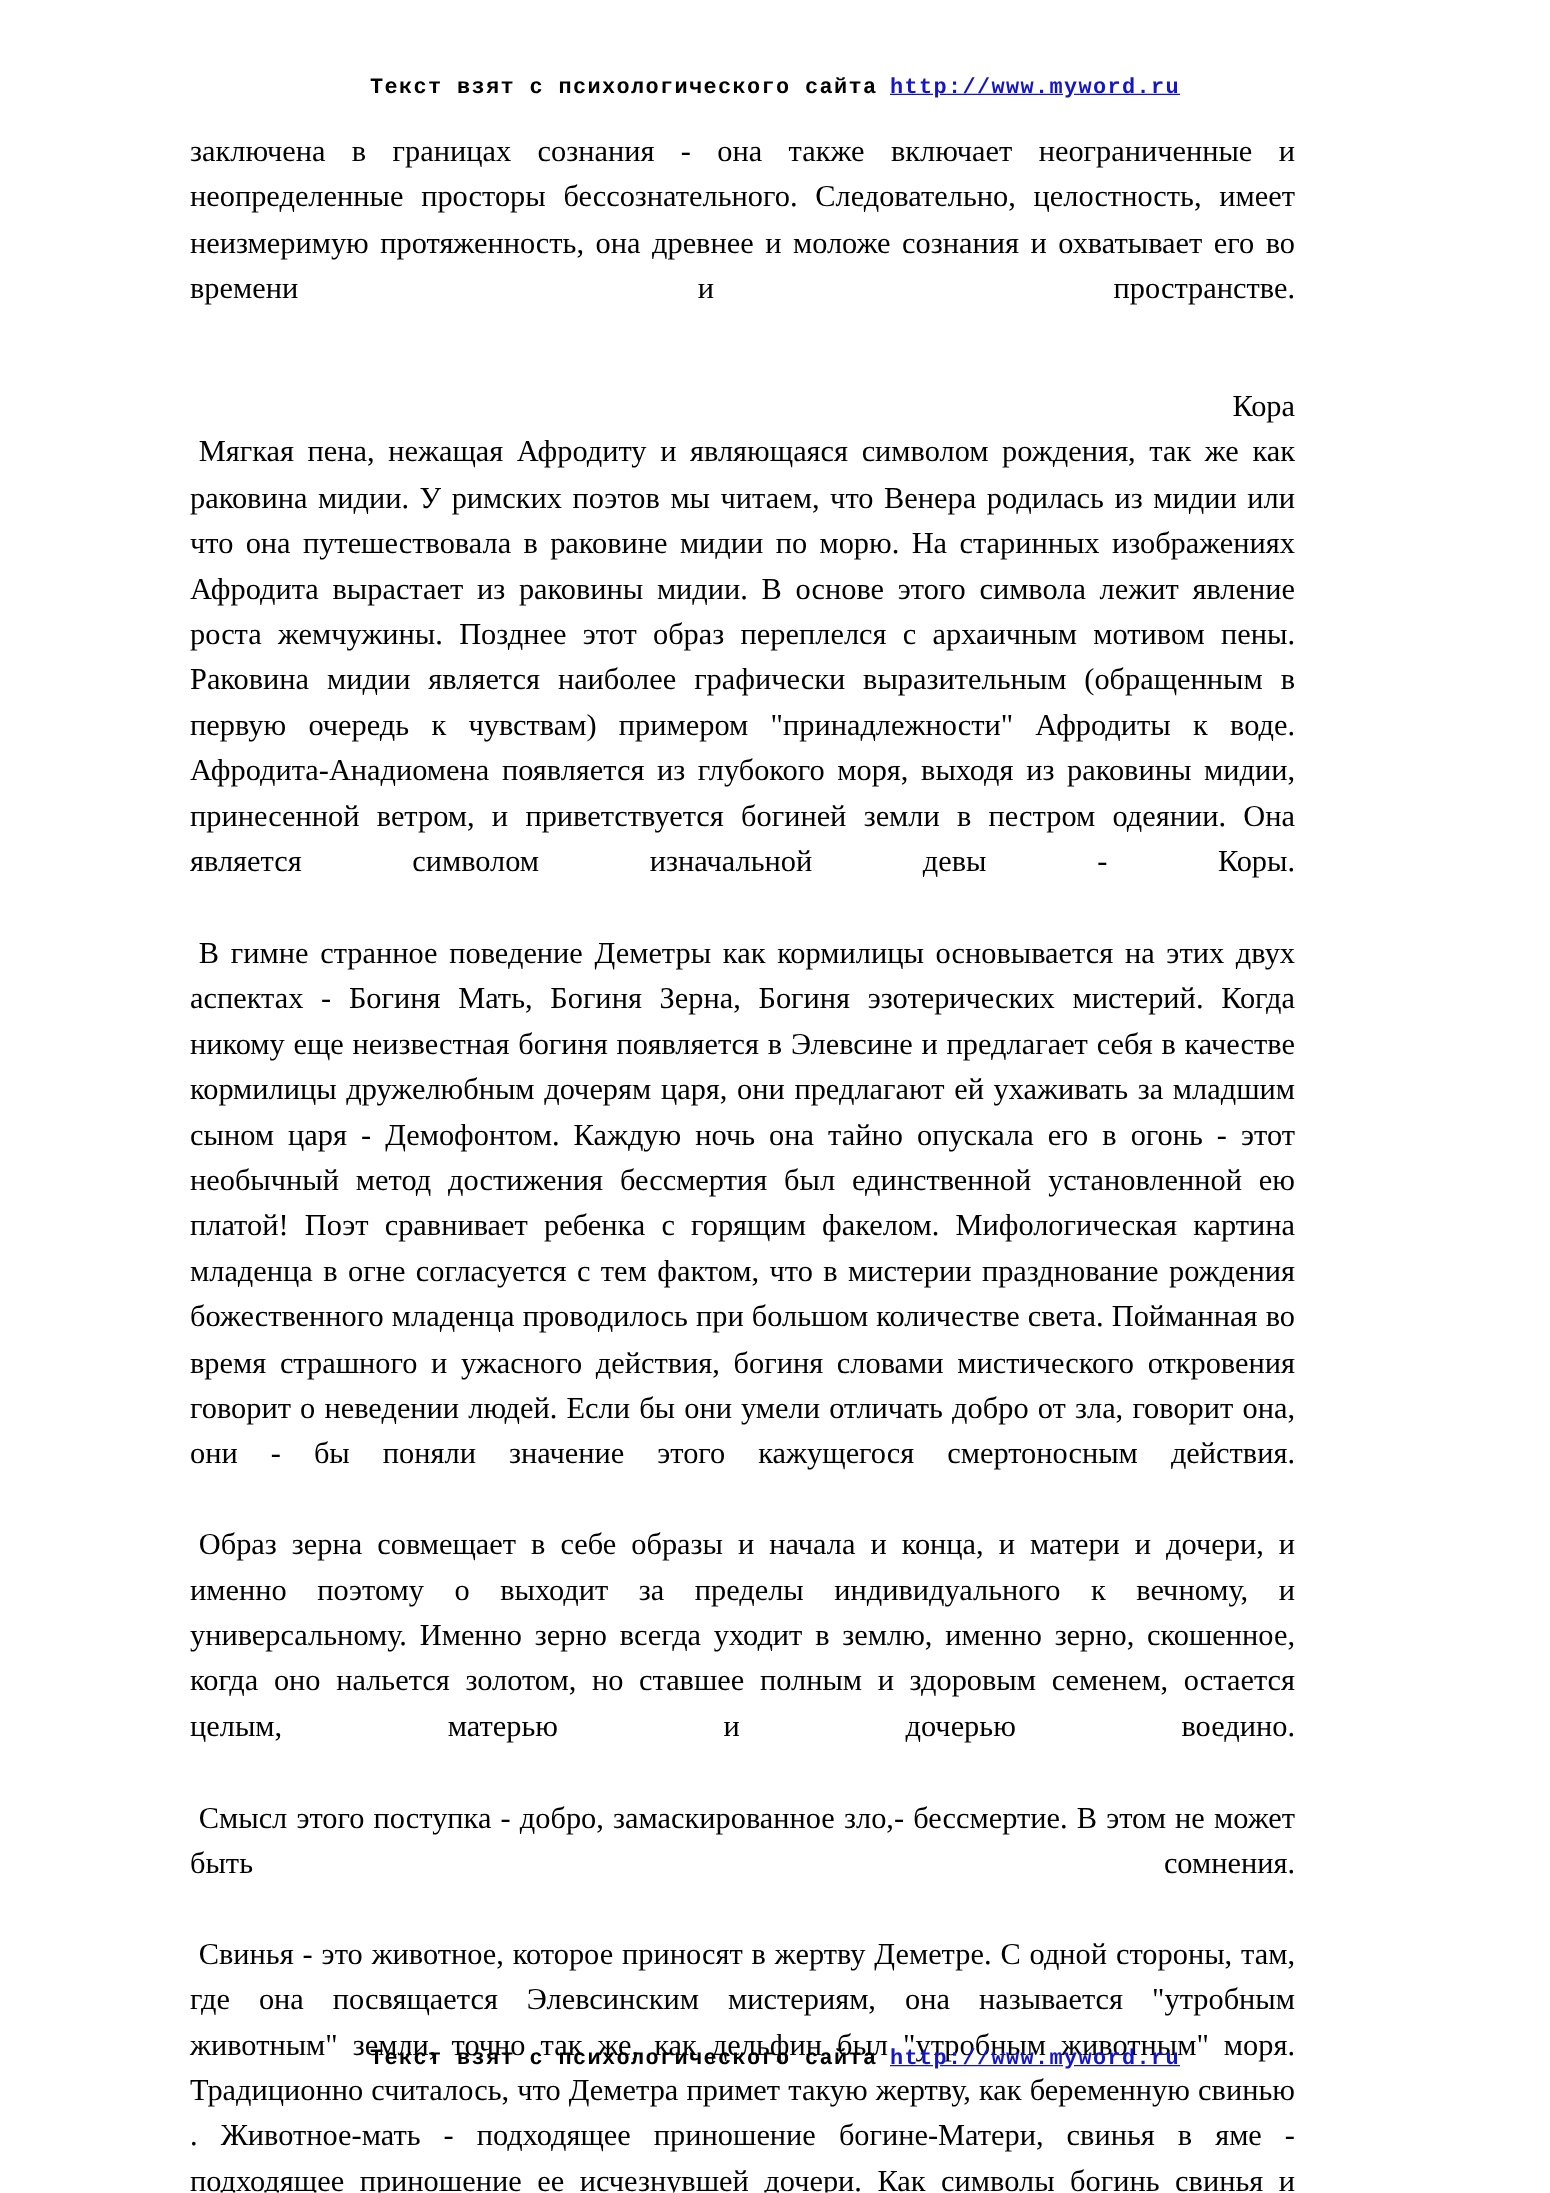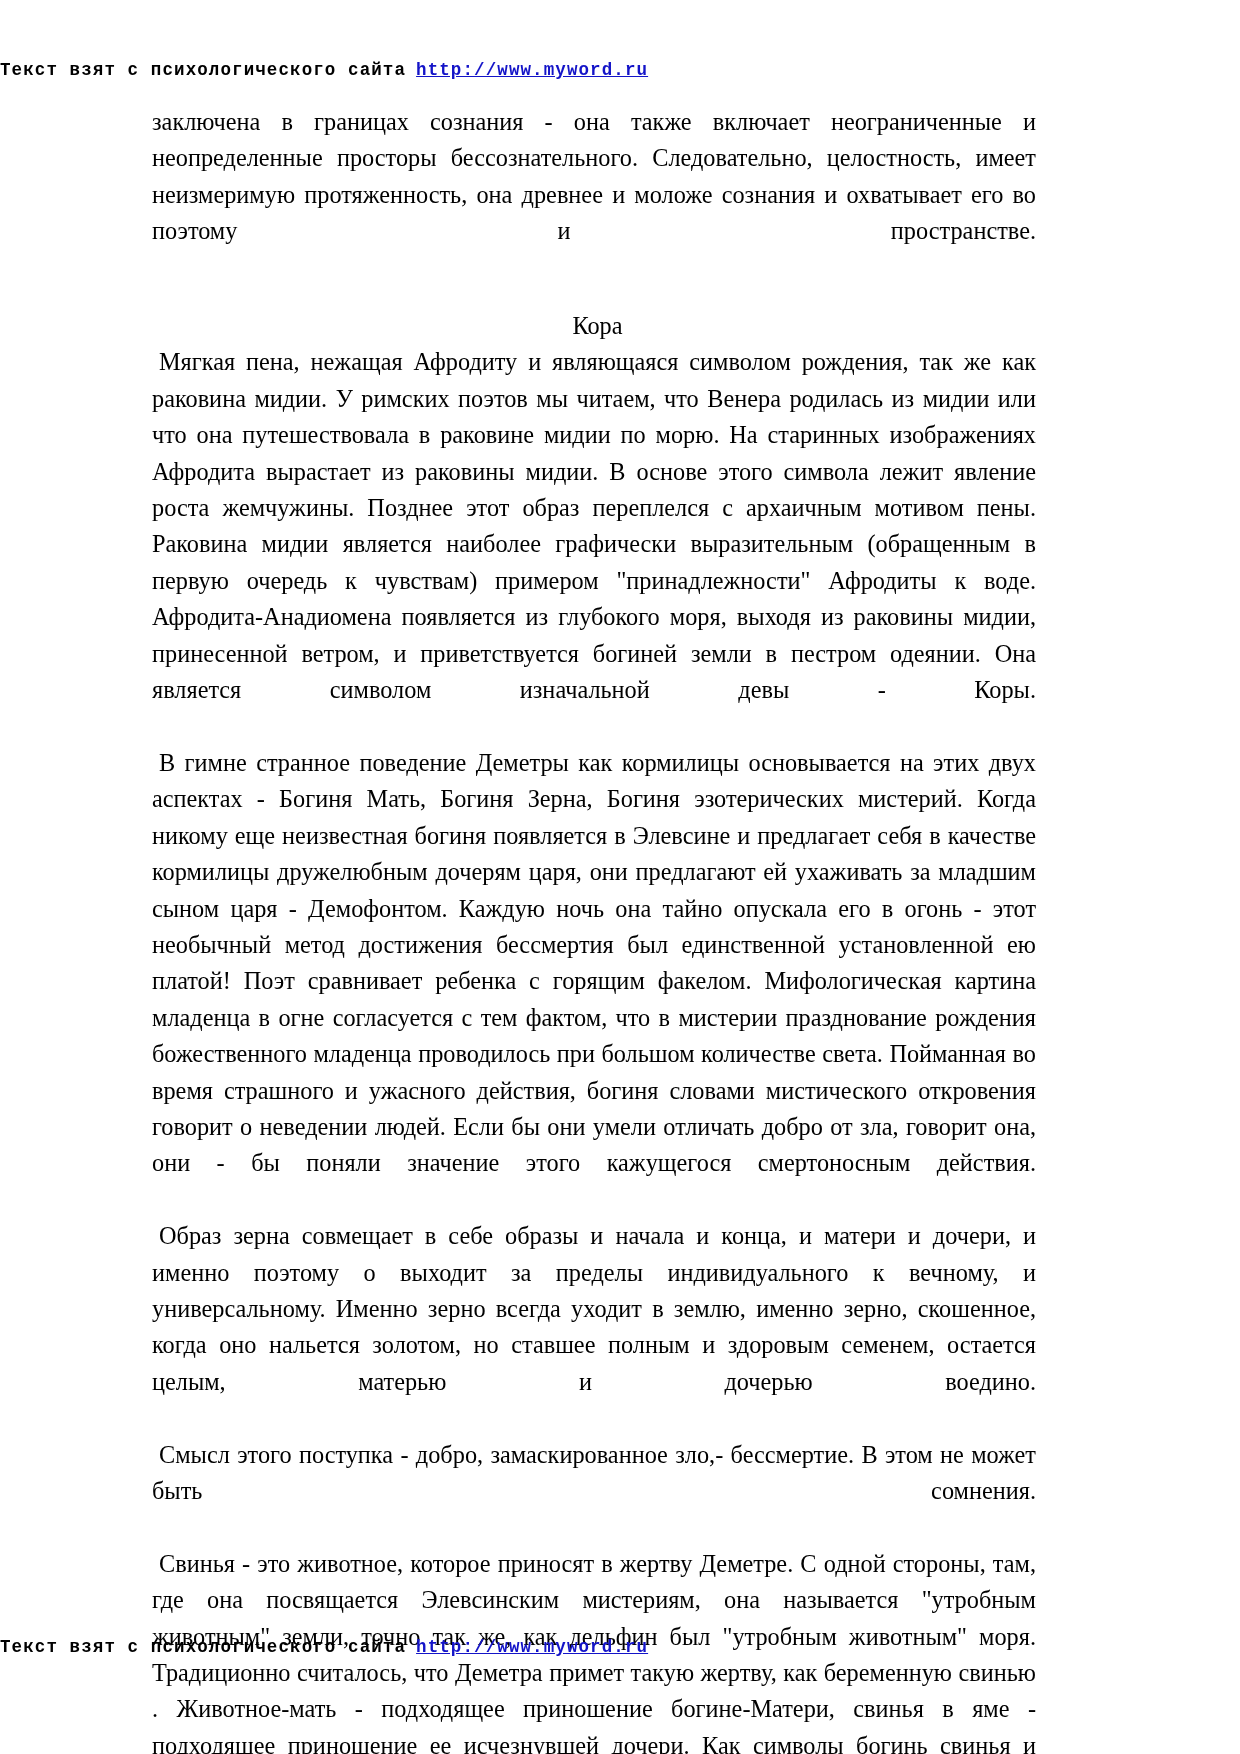--- a/index.html
+++ b/index.html
@@ -20,21 +20,21 @@
     height: 1754px;
     box-sizing: border-box;
     position: relative;
   }
 
   
   .watermark {
     position: absolute;
     left: 0;
     width: 1240px;
-    text-align: left;
+    text-align: center;
     font-family: "Liberation Mono", "DejaVu Sans Mono", monospace;
     font-weight: bold;
     font-size: 17.5px;
     letter-spacing: 1.1px;
     white-space: nowrap;
   }
   .watermark .wm-text {
     color: #000000;
   }
   .watermark .wm-url {
@@ -67,37 +67,37 @@
   p.para::after {
     content: "";
     display: inline-block;
     width: 100%;
   }
   p.nojust {
     margin: 0;
     padding: 0;
     font-size: 24.3px;
     line-height: 36.4px;
-    text-align: center;
+    text-align: right;
   }
   .gap-md { height: 22px; }
   .indent { display: inline-block; width: 7px; }
 </style>
 </head>
 <body>
 
 <div class="page">
 
   <div class="watermark" id="watermark-top">
     <span class="wm-text">Текст взят с психологического сайта</span><span class="wm-url">http://www.myword.ru</span>
   </div>
 
   <div class="content">
 
-    <p class="para">заключена в границах сознания - она также включает неограниченные и неопределенные просторы бессознательного. Следовательно, целостность,   имеет неизмеримую протяженность, она древнее и моложе сознания и охватывает его во поэтому и пространстве.</p>
+    <p class="para">заключена в границах сознания - она также включает неограниченные и неопределенные просторы бессознательного. Следовательно, целостность,   имеет неизмеримую протяженность, она древнее и моложе сознания и охватывает его во времени и пространстве.</p>
 
     <div class="gap-md"></div>
 
     <p class="nojust"><span class="indent"></span><span>Кора</span></p>
 
     <p class="para"><span class="indent"></span><span>Мягкая пена, нежащая Афродиту и являющаяся символом рождения, так же как раковина мидии.  У римских поэтов мы читаем, что Венера родилась из мидии или что она путешествовала в раковине мидии по морю. На старинных изображениях Афродита вырастает из раковины мидии. В основе этого символа лежит явление роста жемчужины. Позднее этот образ переплелся с архаичным мотивом пены. Раковина мидии является наиболее графически выразительным (обращенным в первую очередь к чувствам) примером "принадлежности" Афродиты к воде. Афродита-Анадиомена появляется из глубокого моря, выходя из раковины мидии, принесенной ветром, и приветствуется богиней земли в пестром одеянии. Она является символом изначальной девы - Коры.</span></p>
 
     <p class="para"><span class="indent"></span><span>В гимне странное поведение Деметры как кормилицы  основывается на этих двух аспектах - Богиня Мать, Богиня Зерна, Богиня эзотерических мистерий. Когда никому еще неизвестная богиня появляется в Элевсине и предлагает себя в качестве кормилицы дружелюбным дочерям царя, они предлагают ей ухаживать за младшим сыном царя - Демофонтом. Каждую ночь она тайно опускала его в огонь - этот необычный метод достижения бессмертия был единственной установленной ею платой! Поэт сравнивает ребенка с горящим факелом. Мифологическая картина младенца в огне согласуется с тем фактом, что в мистерии празднование рождения божественного младенца проводилось при большом количестве света. Пойманная во время страшного и ужасного действия, богиня словами мистического откровения говорит о неведении людей. Если бы они умели отличать добро от зла, говорит она, они - бы поняли значение этого кажущегося смертоносным действия.</span></p>
 
     <p class="para"><span class="indent"></span><span>Образ зерна совмещает в себе образы и начала и конца, и матери и дочери, и именно поэтому о выходит за пределы индивидуального к вечному, и универсальному. Именно зерно всегда уходит в землю, именно зерно, скошенное, когда оно нальется золотом, но ставшее полным и здоровым семенем, остается целым, матерью и дочерью воедино.</span></p>

